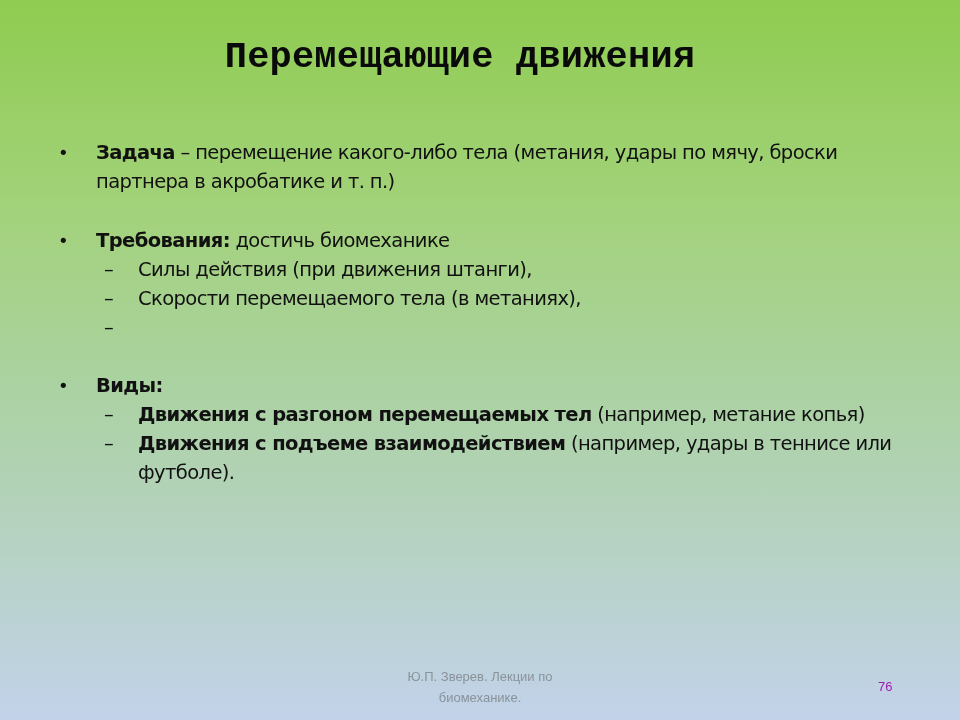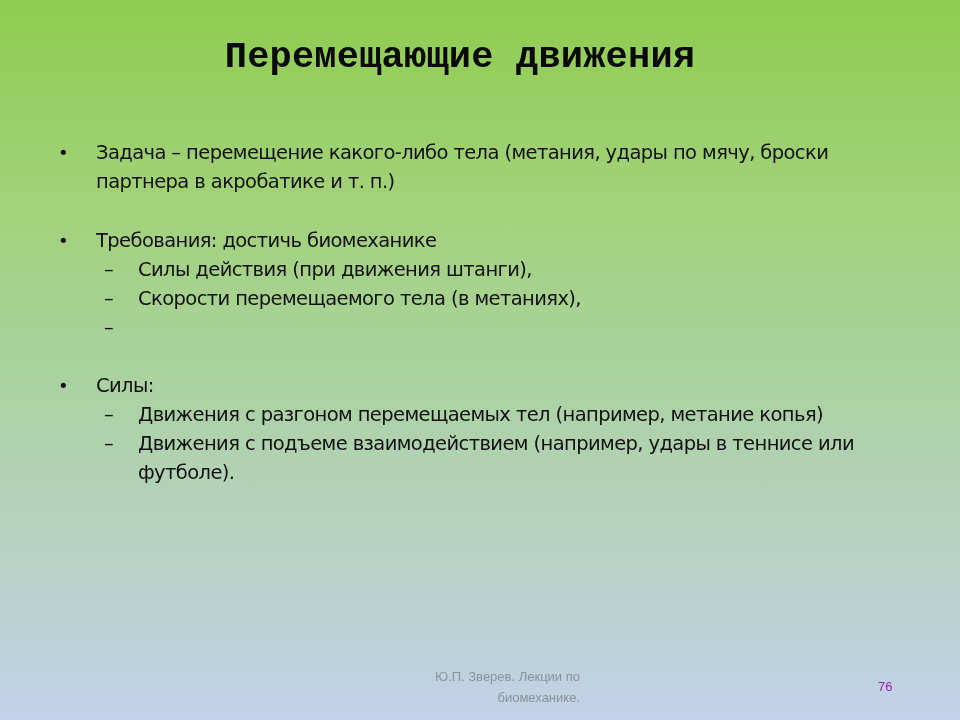--- a/index.html
+++ b/index.html
@@ -21,26 +21,26 @@
     font-family: "DejaVu Sans", sans-serif;
     font-size: 19.5px; line-height: 29px; color: #111;
     letter-spacing: -0.6px;
   }
   .bullet { position: relative; padding-left: 38px; }
   .bullet .dot {
     position: absolute; left: 0; top: 0; width: 20px; font-size: 18px;
   }
   .sub { position: relative; padding-left: 80px; }
   .sub .dash { position: absolute; left: 46px; top: 0; }
-  b { font-weight: normal; }
+  b { font-weight: bold; }
   .gap1 { height: 30px; }
   .gap2 { height: 58px; }
   .footer {
     position: absolute; left: 380px; top: 666px; width: 200px;
-    text-align: right; font-size: 13px; line-height: 21px; color: #8a929a;
+    text-align: center; font-size: 13px; line-height: 21px; color: #8a929a;
     font-family: "Liberation Sans", sans-serif;
   }
   .pagenum {
     position: absolute; left: 878px; top: 679px; font-size: 13px; color: #a21caf;
     font-family: "Liberation Sans", sans-serif;
   }
 </style>
 </head>
 <body>
 
@@ -67,21 +67,21 @@
     <span>Скорости перемещаемого тела (в метаниях),</span>
   </div>
   <div class="sub">
     <span class="dash">–</span>
   </div>
 
   <div class="gap2"></div>
 
   <div class="bullet">
     <span class="dot">•</span>
-    <b>Силы:</b>
+    <b>Виды:</b>
   </div>
   <div class="sub">
     <span class="dash">–</span>
     <b>Движения с разгоном перемещаемых тел</b><span> (например, метание копья)</span>
   </div>
   <div class="sub">
     <span class="dash">–</span>
     <b>Движения с подъеме взаимодействием</b><span> (например, удары в теннисе или футболе).</span>
   </div>
 </div>

